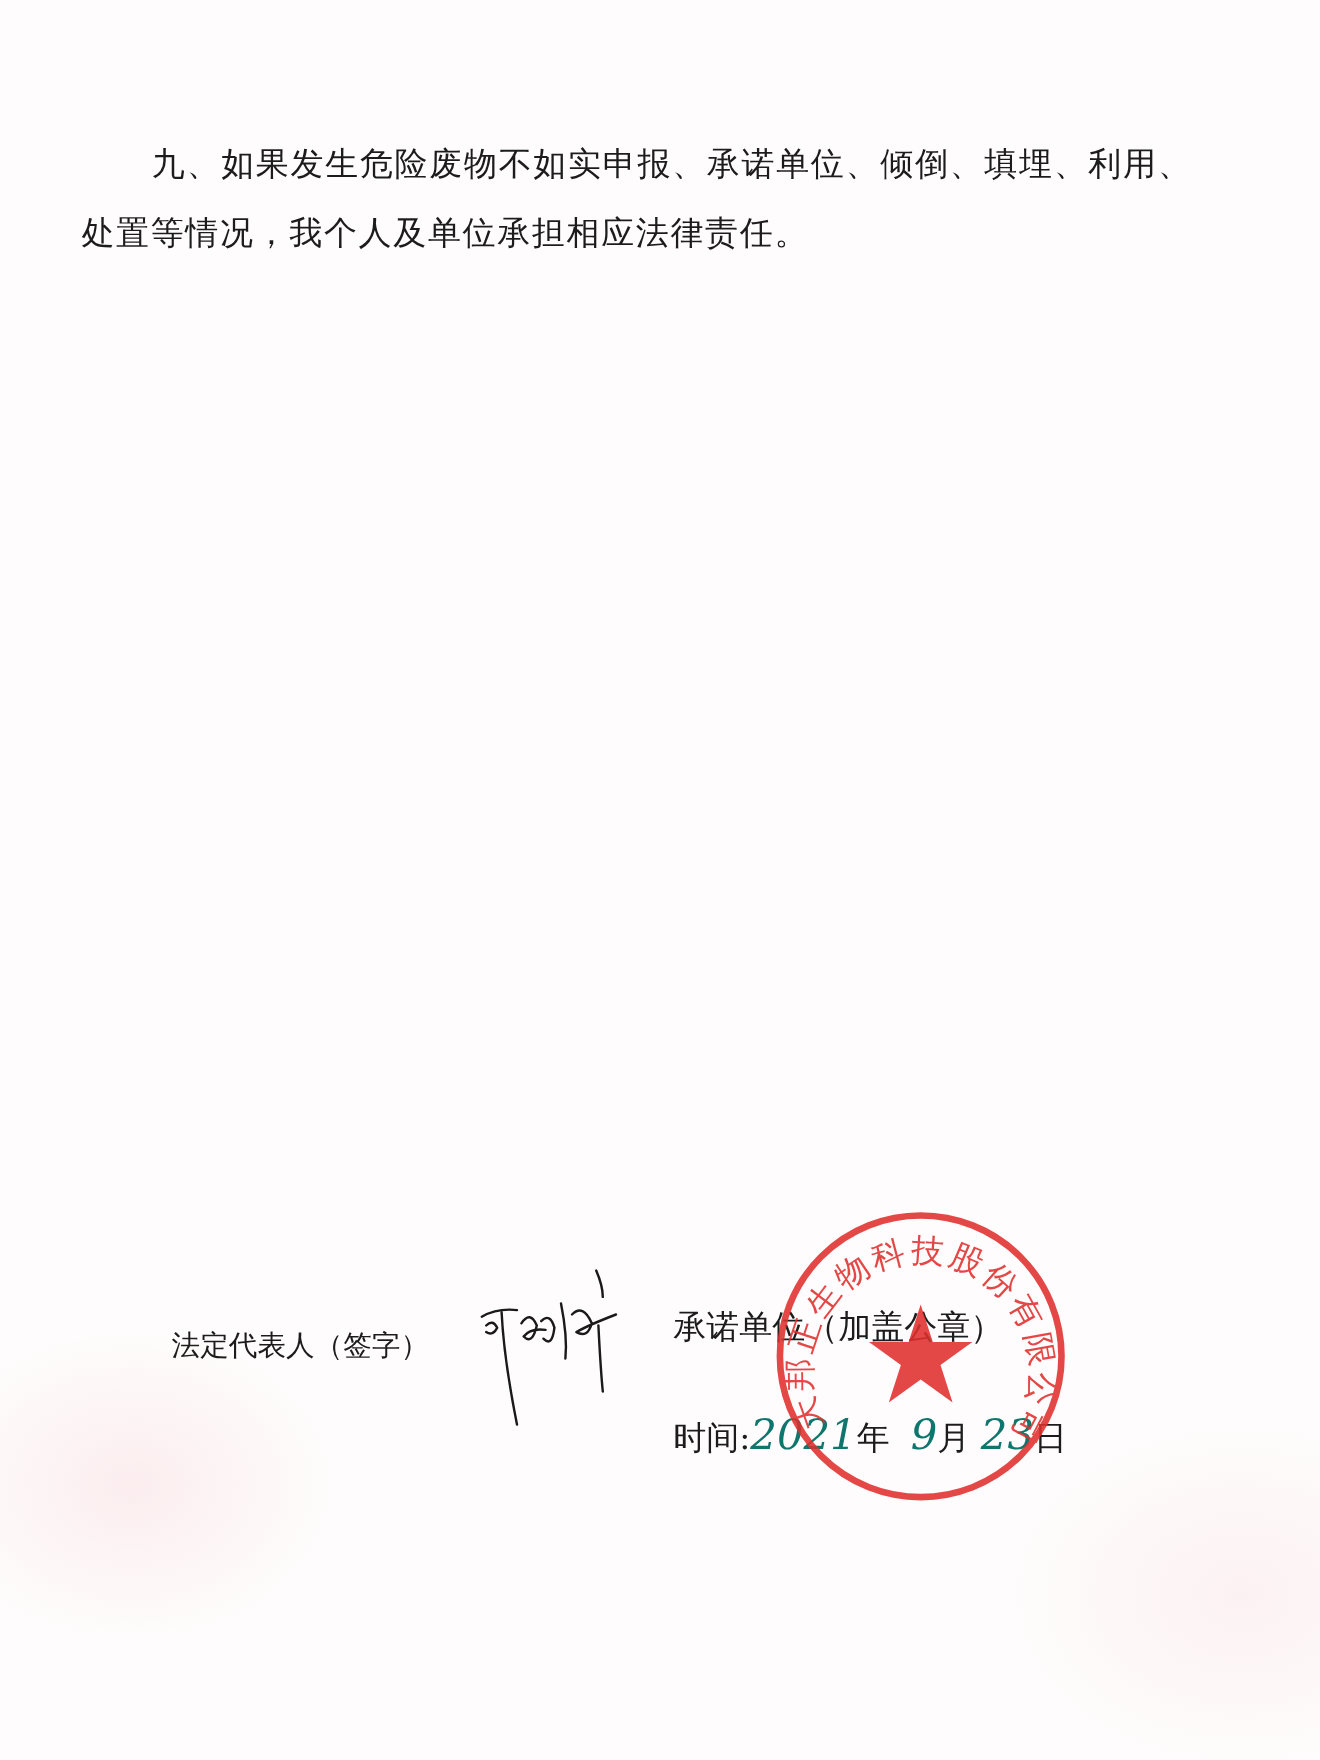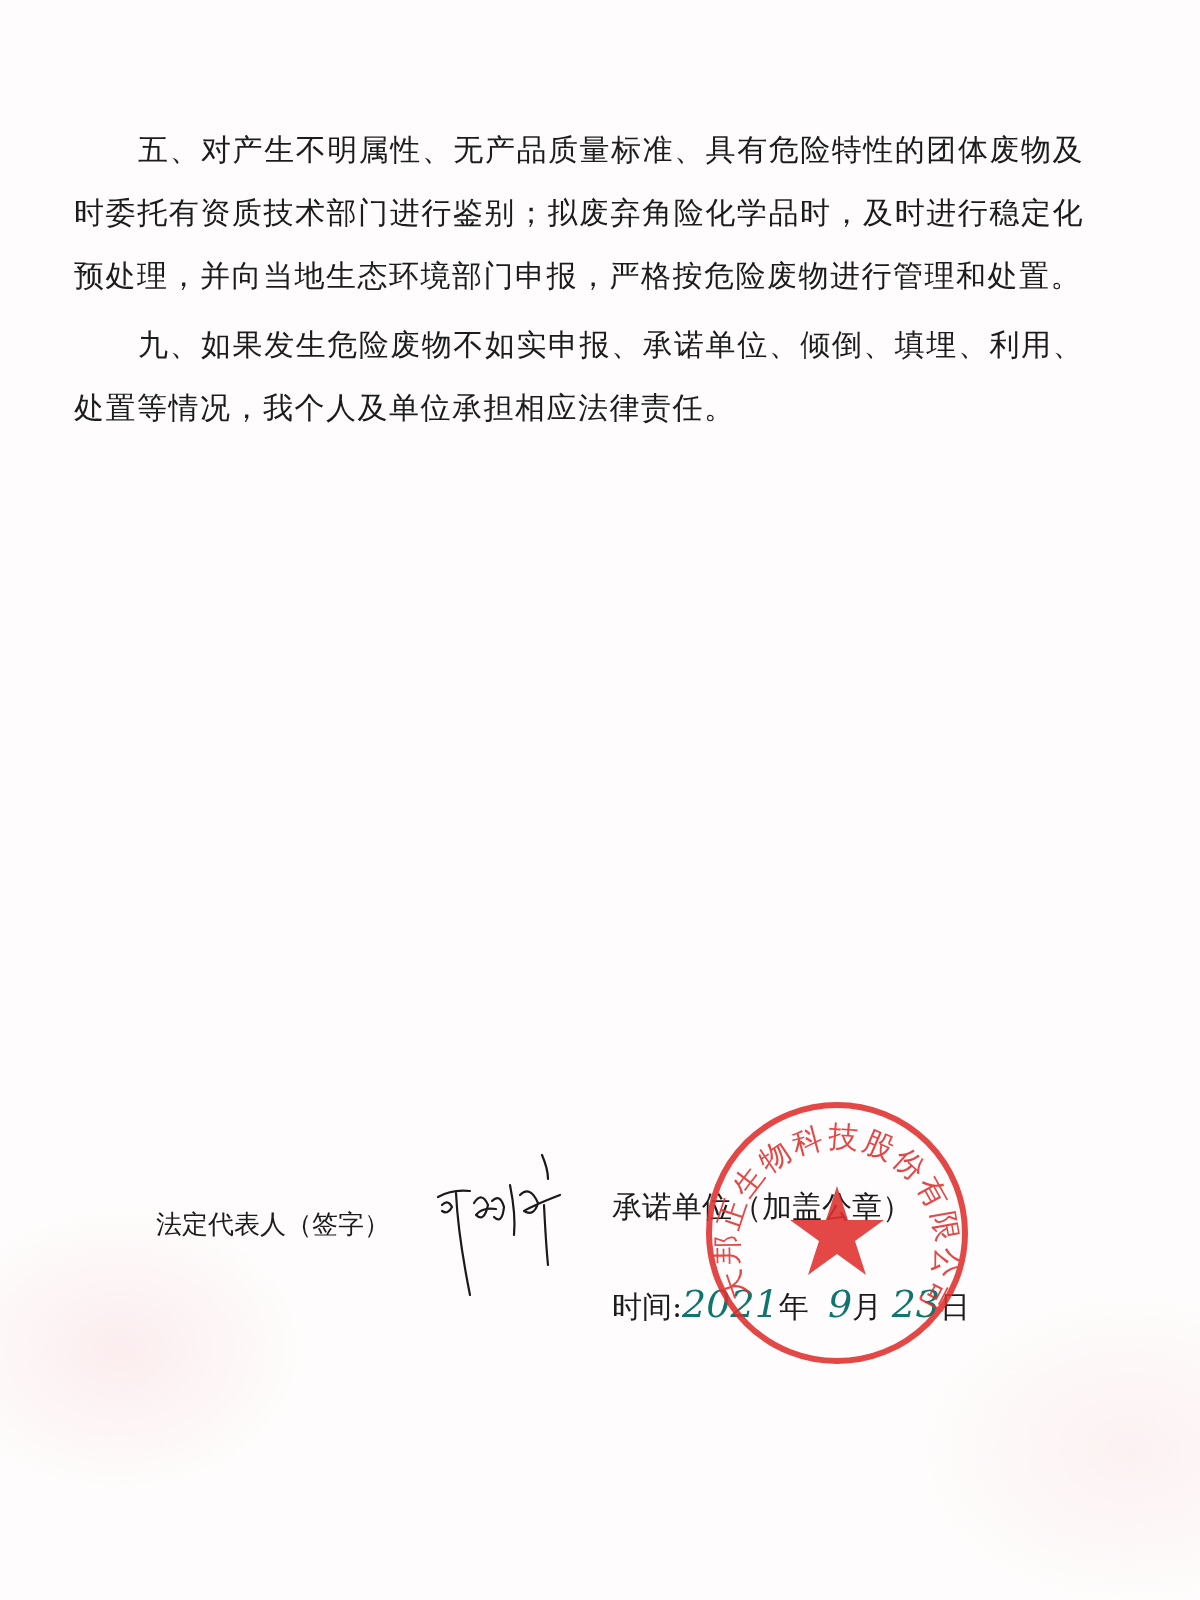--- a/index.html
+++ b/index.html
@@ -50,21 +50,20 @@
     width: 270px; height: 270px;
     opacity: 0.88;
   }
 </style>
 </head>
 <body>
 
 <div class="page-shade"></div>
 
 <div class="body-text">
-  <p class="para">五、对产生不明属性、无产品质量标准、具有危险特性的团体废物及时委托有资质技术部门进行鉴别；拟废弃角险化学品时，及时进行稳定化预处理，并向当地生态环境部门申报，严格按危险废物进行管理和处置。</p>
   <p class="para">九、如果发生危险废物不如实申报、承诺单位、倾倒、填埋、利用、处置等情况，我个人及单位承担相应法律责任。</p>
 </div>
 
 <div class="signature-row">法定代表人（签字）</div>
 
 <svg class="sig-svg" width="150" height="160" viewBox="0 0 150 160">
   <g fill="none" stroke="#1a1a1a" stroke-width="2.2" stroke-linecap="round" stroke-linejoin="round">
     <path d="M8 52 Q22 44 40 46"></path>
     <path d="M26 48 Q28 90 40 150"></path>
     <path d="M12 60 Q18 54 22 62 Q18 70 12 66"></path>

